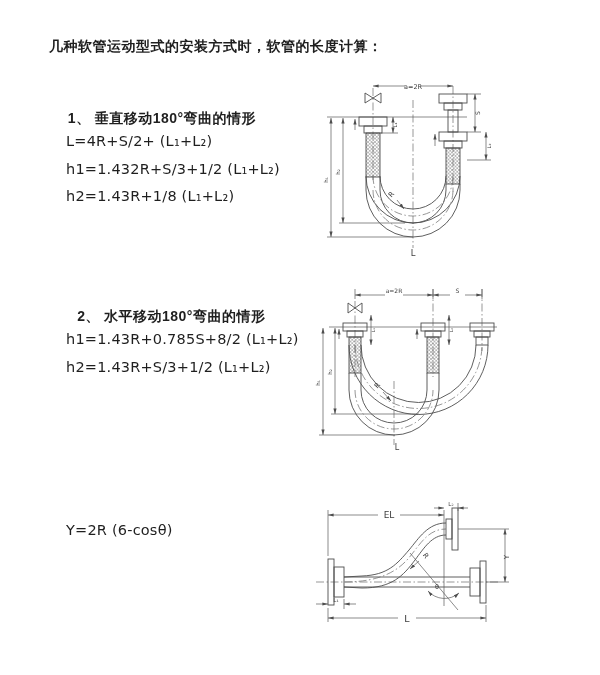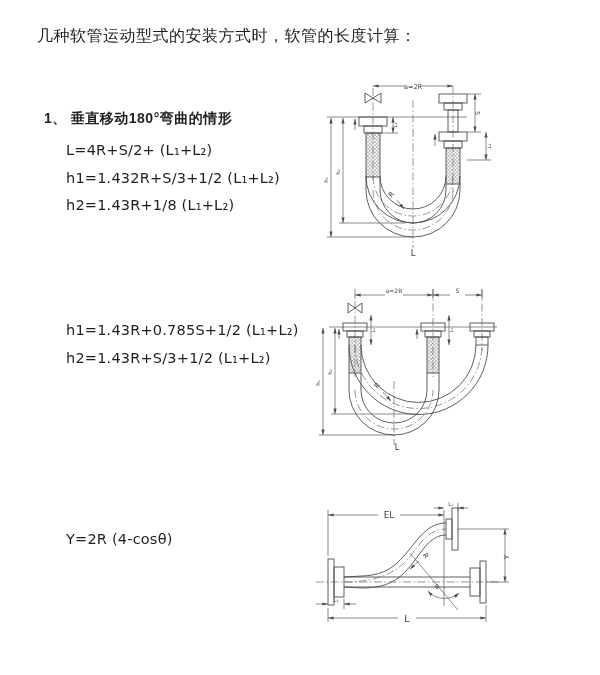--- a/index.html
+++ b/index.html
@@ -2,27 +2,27 @@
 <html><head>
 <meta charset="utf-8">
 <style>
   html,body{margin:0;padding:0;}
   body{
     width:600px;height:675px;background:#ffffff;position:relative;overflow:hidden;
     font-family:"Liberation Sans","DejaVu Sans",sans-serif;color:#1f1f1f;
   }
   .page{position:absolute;inset:0;}
   .title{
-    position:absolute;left:33px;top:22px;font-size:16px;font-weight:400;
-    letter-spacing:0.5px;margin:4px;
+    position:absolute;left:33px;top:22px;font-size:14px;font-weight:700;
+    letter-spacing:0.5px;margin:16px;
   }
   .sec{position:absolute;left:44px;}
-  .sec .heading{font-size:14px;font-weight:700;letter-spacing:0.5px;white-space:nowrap;}
+  .sec .heading{font-size:14px;font-weight:700;letter-spacing:0.5px;white-space:nowrap;text-align:center;}
   .sec .heading .num{margin-right:4px;}
-  .formulas{margin-top:9px;padding-left:22px;}
+  .formulas{padding-left:22px;}
   .formula{
     font-size:14.5px;font-weight:400;line-height:27.5px;white-space:nowrap;
     font-family:"DejaVu Sans","Liberation Sans",sans-serif;letter-spacing:0.2px;
   }
   svg{position:absolute;}
   svg text{
     fill:#3c3c3c;stroke:none;font-family:"DejaVu Sans","Liberation Sans",sans-serif;
   }
   .ln{stroke:#4d4d4d;stroke-width:0.9;fill:none;}
   .thin{stroke:#5a5a5a;stroke-width:0.7;fill:none;}
@@ -41,29 +41,32 @@
       <span class="num">1、</span><span>垂直移动180°弯曲的情形</span>
     </div>
     <div class="formulas">
       <div class="formula">L=4R+S/2+ (L₁+L₂)</div>
       <div class="formula">h1=1.432R+S/3+1/2 (L₁+L₂)</div>
       <div class="formula">h2=1.43R+1/8 (L₁+L₂)</div>
     </div>
   </div>
 
   <div class="sec" style="top:308px">
+    <div class="heading">
+      <span class="num">2、</span><span>水平移动180°弯曲的情形</span>
+    </div>
     <div class="formulas">
-      <div class="formula">h1=1.43R+0.785S+1/2 (L₁+L₂)</div>
+      <div class="formula">h1=1.43R+0.785S+8/2 (L₁+L₂)</div>
       <div class="formula">h2=1.43R+S/3+1/2 (L₁+L₂)</div>
     </div>
   </div>
 
   <div class="sec" style="top:517px">
     <div class="formulas">
-      <div class="formula">Y=2R (4-cosθ)</div>
+      <div class="formula">Y=2R (6-cosθ)</div>
     </div>
   </div>
 
   <svg style="left:305px;top:72px" width="295" height="195" viewBox="0 0 295 195">
     <defs>
       <pattern id="hatch1" width="3.5" height="3.5" patternUnits="userSpaceOnUse">
         <path d="M0,3.5 L3.5,0 M0,0 L3.5,3.5" stroke="#6d6d6d" stroke-width="0.45"></path>
       </pattern>
       <marker id="ar1" markerWidth="9" markerHeight="6" refX="8" refY="3" orient="auto-start-reverse">
         <path d="M0,0.7 L8,3 L0,5.3 z" fill="#4d4d4d"></path>

